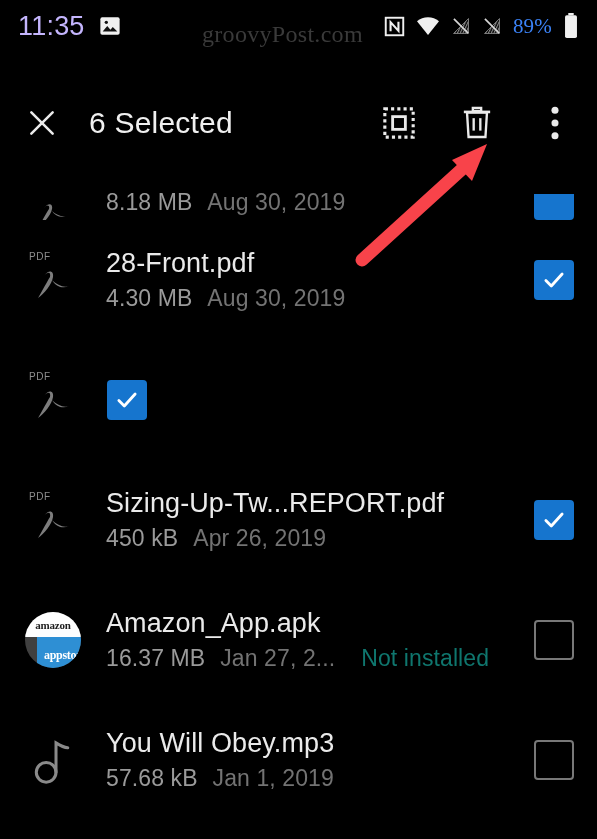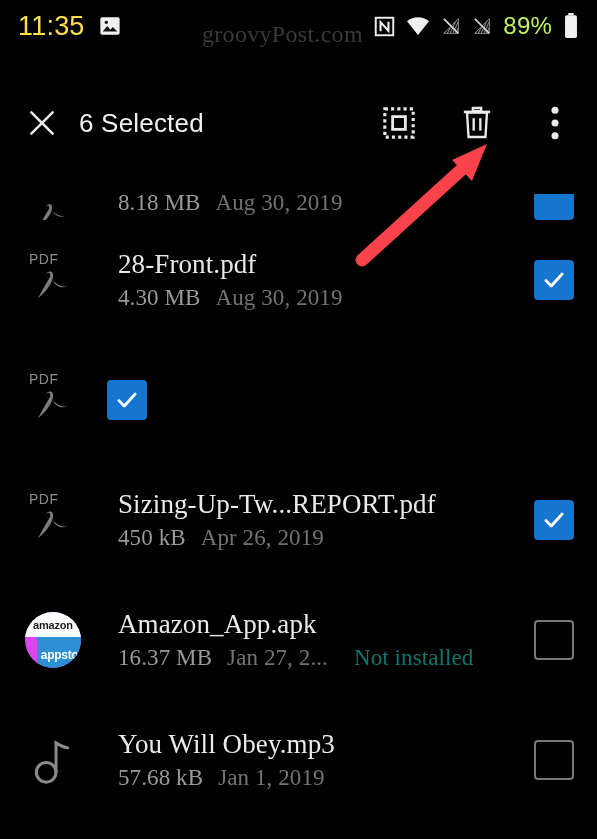--- a/index.html
+++ b/index.html
@@ -10,60 +10,60 @@
     overflow:hidden;
   }
   #screen { position:relative; width:597px; height:839px; background:#000; overflow:hidden; }
 
   
   .statusbar {
     position:absolute; top:0; left:0; width:597px; height:52px;
     display:flex; align-items:center; padding:0 18px;
   }
   .status-left { display:flex; align-items:center; gap:14px; }
-  .clock { color:#fde047; font-size:27px; letter-spacing:0.2px; }
+  .clock { color:#c4b5fd; font-size:27px; letter-spacing:0.2px; }
   .status-right { margin-left:auto; display:flex; align-items:center; gap:11px; }
-  .battery-pct { color:#bef264; font-size:24px; letter-spacing:0.2px; }
+  .battery-pct { color:#3b82f6; font-size:21px; letter-spacing:0.2px;font-family:Liberation Serif, serif; }
 
   .ic { display:block; }
 
   
   .watermark {
     position:absolute; top:21px; left:202px;
     font-family:"Liberation Serif", serif;
     font-size:24px; color:#3a3a3a; letter-spacing:0.3px;
     pointer-events:none; z-index:5;
   }
 
   
   .actionbar {
     position:absolute; top:92px; left:0; width:597px; height:62px;
     display:flex; align-items:center; padding:0 22px;
   }
   .close-btn { width:40px; height:40px; display:flex; align-items:center; justify-content:center; }
   .sel-title {
-    color:#f0f0f0; font-size:26px; font-weight:400;
-    margin-left:17px; letter-spacing:0.2px; white-space:nowrap;
+    color:#f0f0f0; font-size:30px; font-weight:400;
+    margin-left:27px; letter-spacing:0.2px; white-space:nowrap;
   }
   .bar-actions { margin-left:auto; display:flex; align-items:center; gap:38px; }
   .bar-btn { width:40px; height:40px; display:flex; align-items:center; justify-content:center; }
 
   
   .filelist { position:absolute; top:160px; left:0; width:597px; }
   .row {
     position:relative; display:flex; align-items:center;
     height:120px; padding:0 0 0 22px;
   }
   .row.clipped { height:60px; align-items:flex-end; overflow:hidden; }
   .row-icon {
     width:62px; min-width:62px; height:62px;
     display:flex; align-items:center; justify-content:center;
   }
   .row.clipped .row-icon { height:34px; align-items:flex-start; overflow:hidden; }
-  .row-text { margin-left:34px; flex:1; min-width:0;font-family:Liberation Serif, serif; }
+  .row-text { margin-left:22px; flex:1; min-width:0; }
   .fname {
     color:#eaeaea; font-size:27px; font-weight:400;
     letter-spacing:0.1px; white-space:nowrap; overflow:hidden;
     line-height:1.18; margin-bottom:5px;
   }
   .fmeta { display:flex; align-items:baseline; white-space:nowrap; }
   .fsize { color:#9a9a9a; font-size:23px; letter-spacing:0.1px; }
   .fdate { color:#737373; font-size:23px; letter-spacing:0.1px; margin-left:15px; }
   .fstatus { color:#0f766e; font-size:23px; letter-spacing:0.1px; margin-left:26px; }
   .row.clipped .row-text { margin-bottom:4px; }
@@ -74,28 +74,28 @@
   }
   .cb.checked { background:#1675ce; display:flex; align-items:center; justify-content:center; }
   .cb.unchecked { border:2.5px solid #787878; background:transparent; }
   .row.clipped .cb-wrap { align-items:flex-start; }
   .row.clipped .cb.checked { height:26px; border-radius:0 0 4px 4px; margin-top:-8px; }
 
   
   .pdf-ic { position:relative; width:58px; height:60px; }
   .pdf-lbl {
     position:absolute; top:1px; left:5px;
-    font-size:14px; color:#8d8d8d; letter-spacing:0.5px;
+    font-size:10px; color:#8d8d8d; letter-spacing:0.5px;
     font-family:"Liberation Sans", sans-serif;
   }
 
   
   .amz {
     width:56px; height:56px; border-radius:50%;
-    overflow:hidden; position:relative; background:#d946ef;
+    overflow:hidden; position:relative; background:#404040;font-family:Liberation Serif, serif;
   }
   .amz-top {
     position:absolute; top:0; left:0; width:100%; height:45%;
     background:#fefefe; display:flex; align-items:center; justify-content:center;
   }
   .amz-top span { font-size:11px; color:#1d1d1d; font-weight:700; letter-spacing:-0.2px; }
   .amz-bot {
     position:absolute; top:45%; left:0; width:100%; height:55%;
     background:#2e8fd4; display:flex; align-items:center; justify-content:center; padding-top:5px;margin-left:12px;
   }

